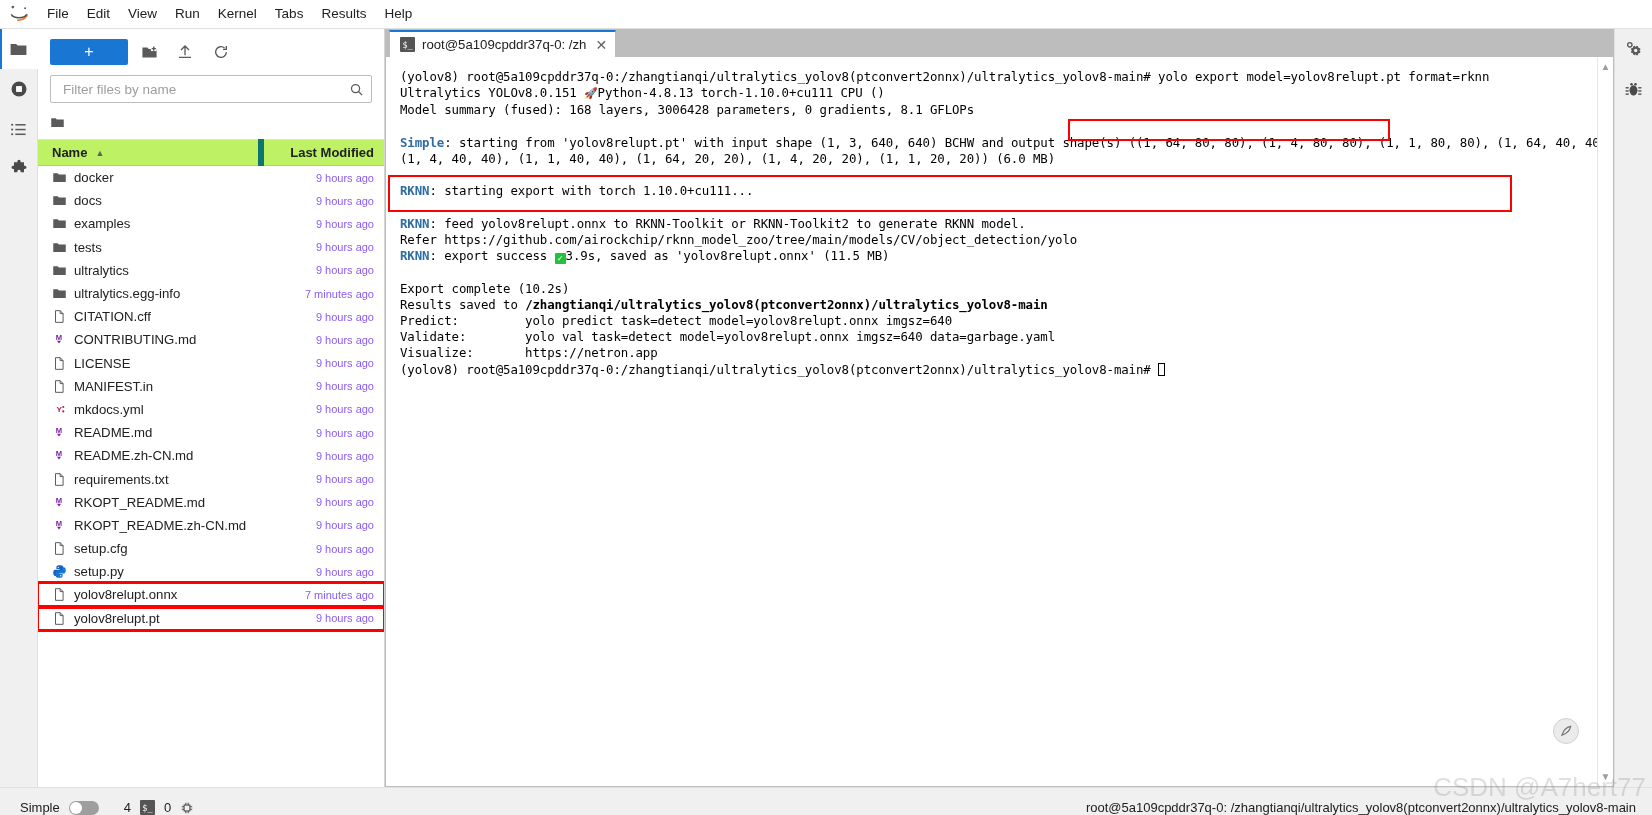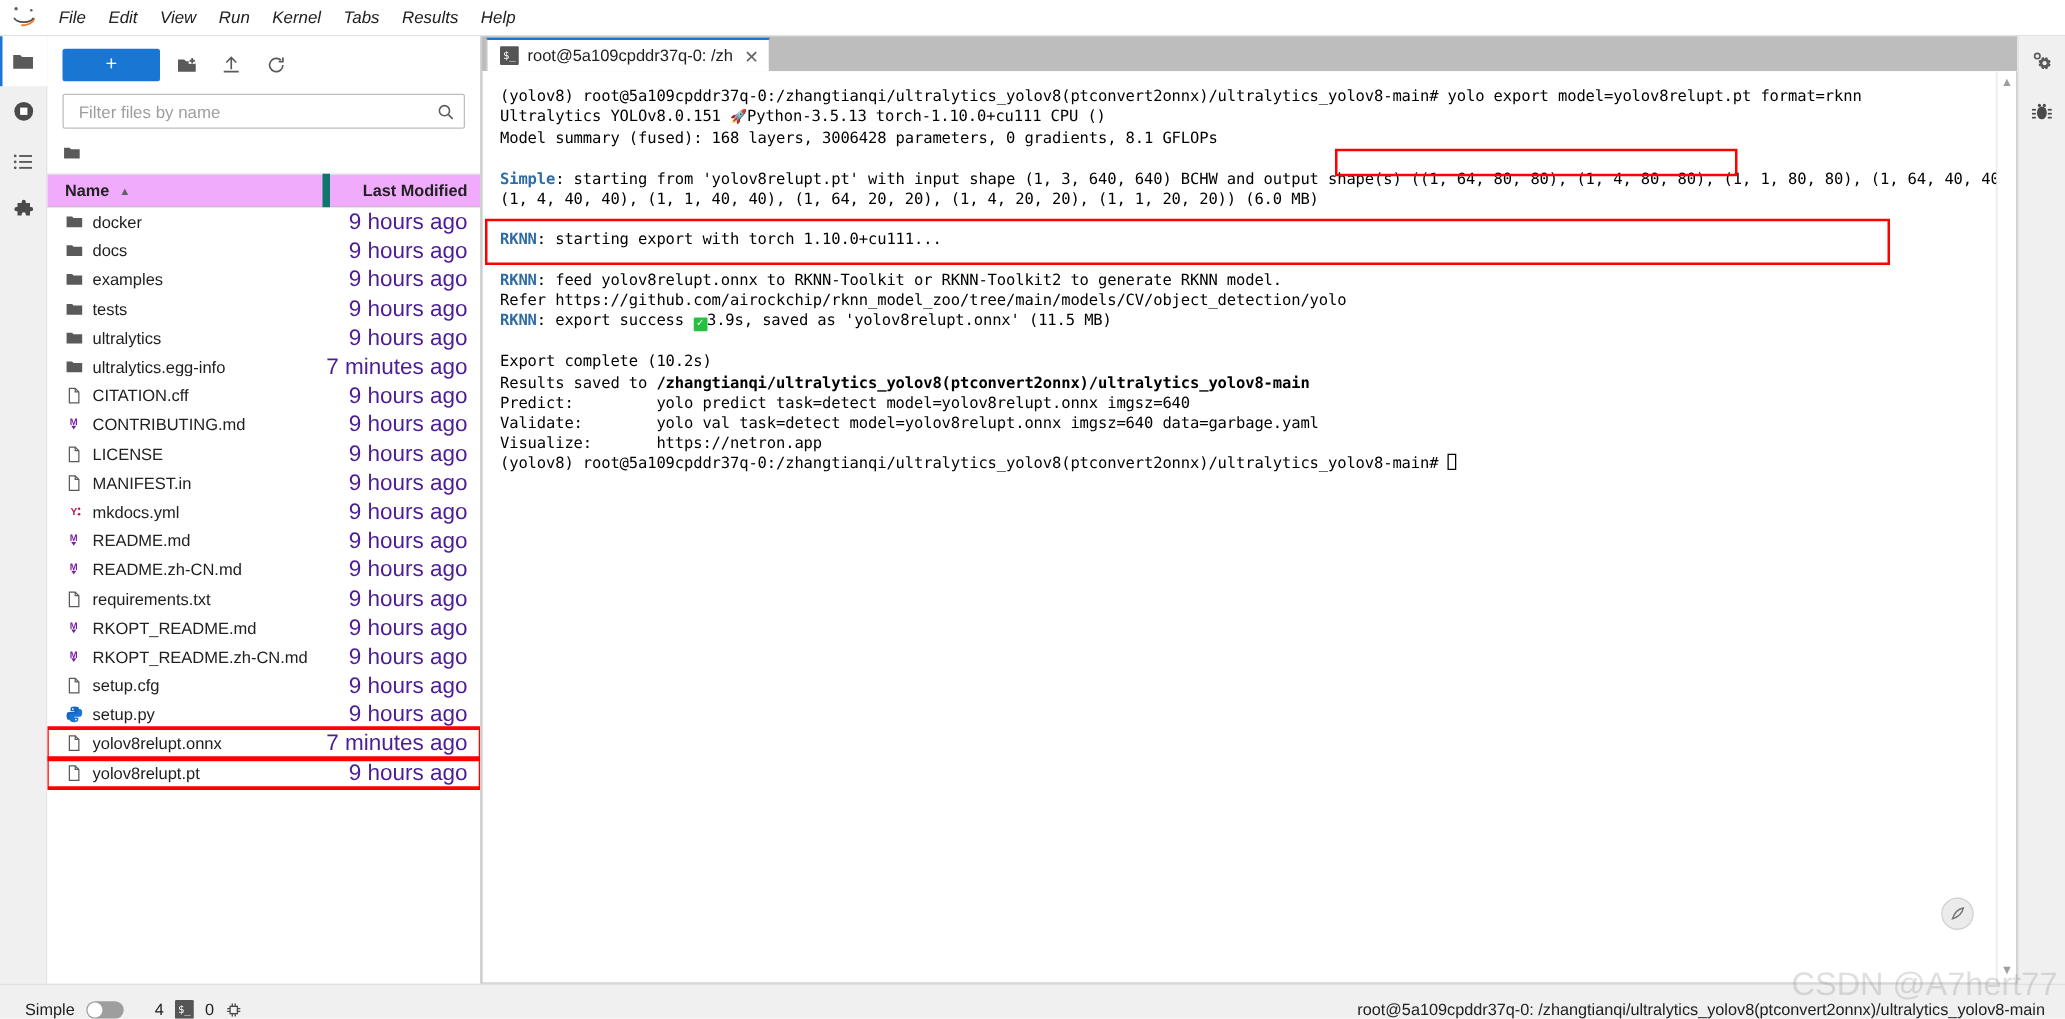--- a/index.html
+++ b/index.html
@@ -33,21 +33,20 @@
     flex: 0 0 38px;
   }
   .menu-item {
     padding: 0 9px;
     height: 28px;
     line-height: 28px;
     font-size: 13.5px;
     color: #212121;
     cursor: pointer;
     white-space: nowrap;
-    font-style: italic;
   }
 
   
   .bodyrow {
     flex: 1 1 auto;
     display: flex;
     min-height: 0;
     background: #fafafa;
   }
 
@@ -147,21 +146,21 @@
   .fb-header {
     display: flex;
     border-top: 1px solid #e0e0e0;
     border-bottom: 1px solid #bdbdbd;
     height: 27px;
     align-items: center;
     font-size: 13px;
     font-weight: bold;
     color: #212121;
     padding: 0 10px 0 14px;
-    background: #f0abfc;
+    background: #bef264;
   }
   .fb-header .h-name { flex: 1 1 auto; display: flex; align-items: center; }
   .fb-header .h-mod {
     flex: 0 0 116px;
     text-align: right;
     border-left: 6px solid #0f766e;
     padding-left: 8px;
     height: 27px;
     line-height: 27px;
   }
@@ -187,22 +186,22 @@
     position: relative;
   }
   .fb-row .r-icon {
     width: 22px;
     flex: 0 0 22px;
     display: flex; align-items: center;
   }
   .fb-row .r-name { flex: 1 1 auto; white-space: nowrap; overflow: hidden; }
   .fb-row .r-mod {
     flex: 0 0 auto;
-    color: #4c1d95;
-    font-size: 18px;
+    color: #8b5cf6;
+    font-size: 11px;
     text-align: left;
     padding-left: 8px;
   }
   .fb-row.hl {
     outline: 3px solid #ff0000;
     outline-offset: -1px;
     z-index: 3;
   }
 
   
@@ -722,21 +721,21 @@
       <div class="tabbar">
         <div class="tab">
           <span class="sb-badge">$_</span>
           <span>root@5a109cpddr37q-0: /zh</span>
           <span class="tab-close">✕</span>
         </div>
       </div>
 
       <div class="termwrap">
         <div class="term"><span><span>(yolov8) root@5a109cpddr37q-0:/zhangtianqi/ultralytics_yolov8(ptconvert2onnx)/ultralytics_yolov8-main#</span> <span>yolo export model=yolov8relupt.pt format=rknn</span></span>
-<span><span>Ultralytics YOLOv8.0.151 </span><span class="rocket">🚀</span><span>Python-3.5.13 torch-1.10.0+cu111 CPU ()</span></span>
+<span><span>Ultralytics YOLOv8.0.151 </span><span class="rocket">🚀</span><span>Python-4.8.13 torch-1.10.0+cu111 CPU ()</span></span>
 <span>Model summary (fused): 168 layers, 3006428 parameters, 0 gradients, 8.1 GFLOPs</span>
 
 <span><span class="blue">Simple</span><span>: starting from 'yolov8relupt.pt' with input shape (1, 3, 640, 640) BCHW and output shape(s) ((1, 64, 80, 80), (1, 4, 80, 80), (1, 1, 80, 80), (1, 64, 40, 40),</span></span>
 <span>(1, 4, 40, 40), (1, 1, 40, 40), (1, 64, 20, 20), (1, 4, 20, 20), (1, 1, 20, 20)) (6.0 MB)</span>
 
 <span><span class="blue">RKNN</span><span>: starting export with torch 1.10.0+cu111...</span></span>
 
 <span><span class="blue">RKNN</span><span>: feed yolov8relupt.onnx to RKNN-Toolkit or RKNN-Toolkit2 to generate RKNN model.</span></span>
 <span>Refer https://github.com/airockchip/rknn_model_zoo/tree/main/models/CV/object_detection/yolo</span>
 <span><span class="blue">RKNN</span><span>: export success </span><span class="check">✓</span><span>3.9s, saved as 'yolov8relupt.onnx' (11.5 MB)</span></span>

